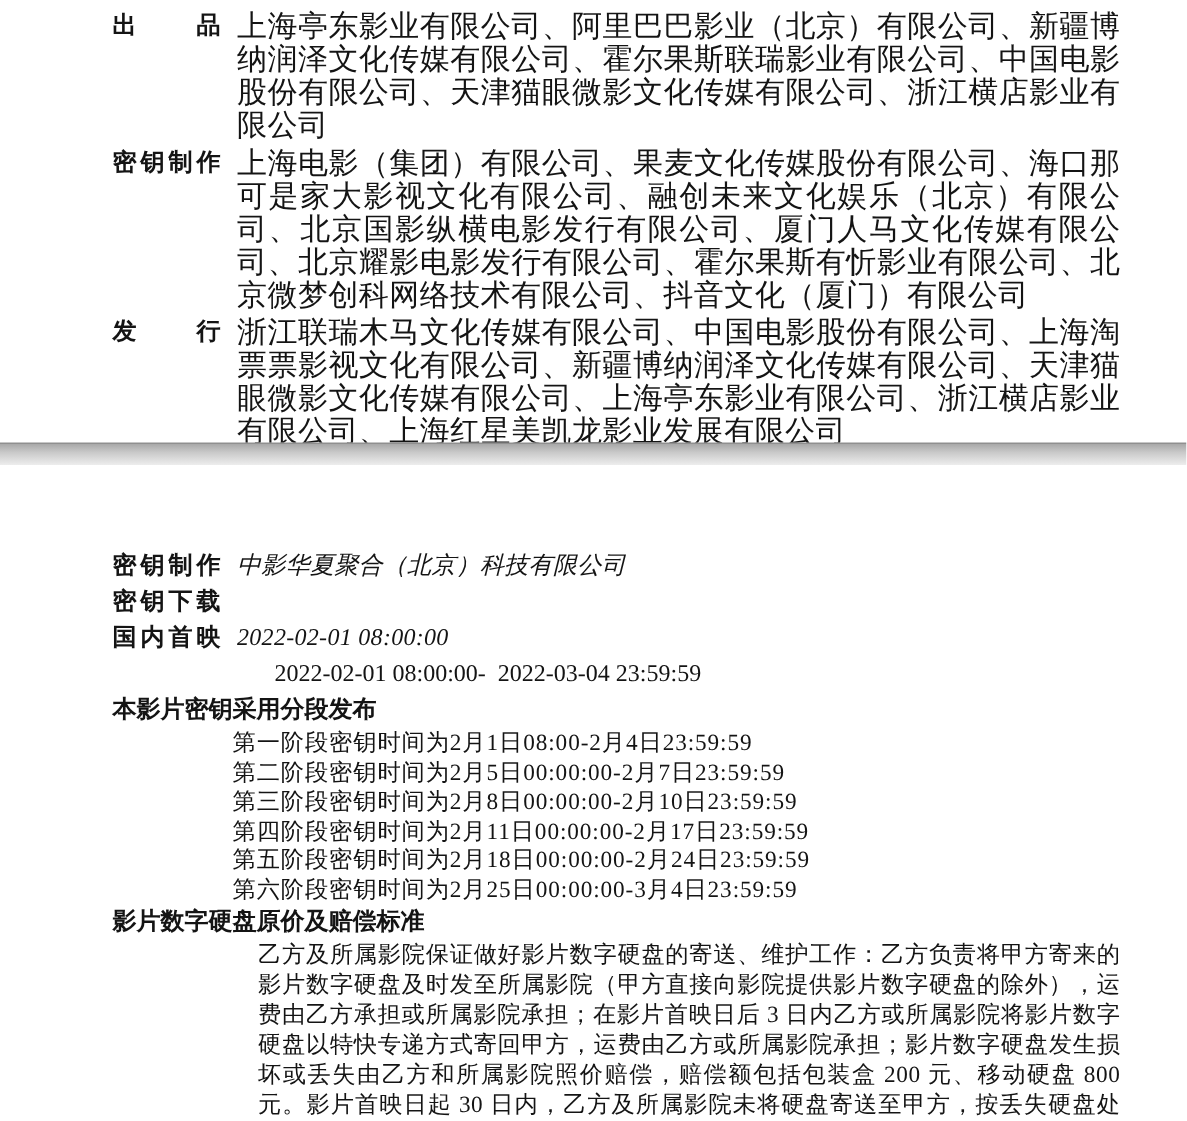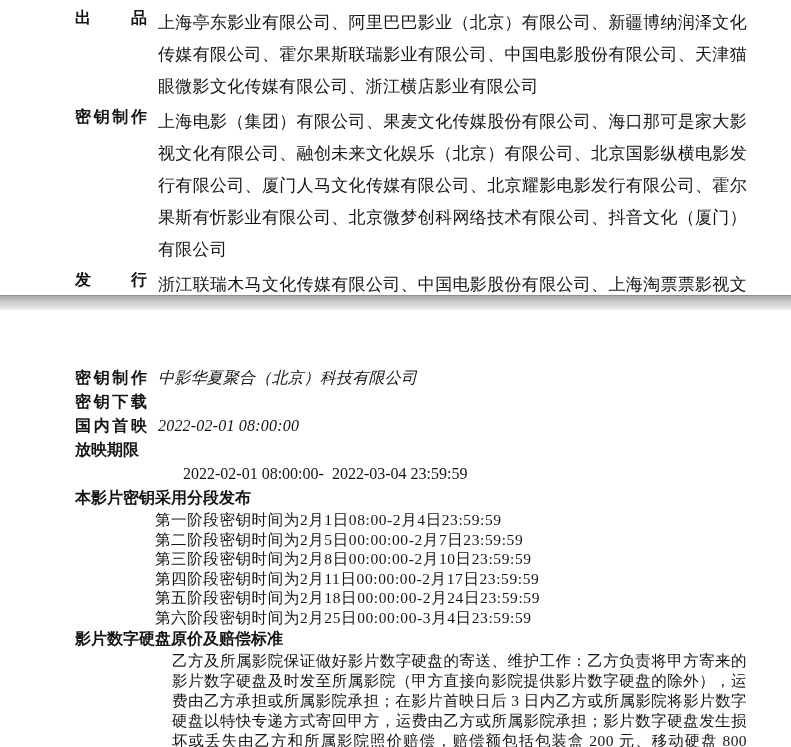--- a/index.html
+++ b/index.html
@@ -27,22 +27,22 @@
     font-size: 16px;
     line-height: 22px;
     text-align: justify;
     text-align-last: justify;
     letter-spacing: 0;
     white-space: normal;
   }
   .row-value {
     flex: 1;
     margin-left: 11px;
-    font-size: 17px;
-    line-height: 32px;
+    font-size: 20px;
+    line-height: 22px;
     text-align: justify;
     letter-spacing: 0.3px;
   }
 
   
   .page-divider {
     height: 14px;
     border-top: 1px solid #8f8f8f;
     background: linear-gradient(180deg, #a8a8a8 0%, #c9c9c9 40%, #ededed 100%);
   }
@@ -124,21 +124,20 @@
 
     <div class="row">
       <div class="row-label">密钥下载</div>
     </div>
 
     <div class="row">
       <div class="row-label">国内首映</div>
       <div class="row-value">2022-02-01 08:00:00</div>
     </div>
 
-    <div class="heading">放映期限</div>
     <div class="range-line">2022-02-01 08:00:00-  2022-03-04 23:59:59</div>
 
     <div class="heading">本影片密钥采用分段发布</div>
     <div class="phase-line">第一阶段密钥时间为2月1日08:00-2月4日23:59:59</div>
     <div class="phase-line">第二阶段密钥时间为2月5日00:00:00-2月7日23:59:59</div>
     <div class="phase-line">第三阶段密钥时间为2月8日00:00:00-2月10日23:59:59</div>
     <div class="phase-line">第四阶段密钥时间为2月11日00:00:00-2月17日23:59:59</div>
     <div class="phase-line">第五阶段密钥时间为2月18日00:00:00-2月24日23:59:59</div>
     <div class="phase-line">第六阶段密钥时间为2月25日00:00:00-3月4日23:59:59</div>
 

